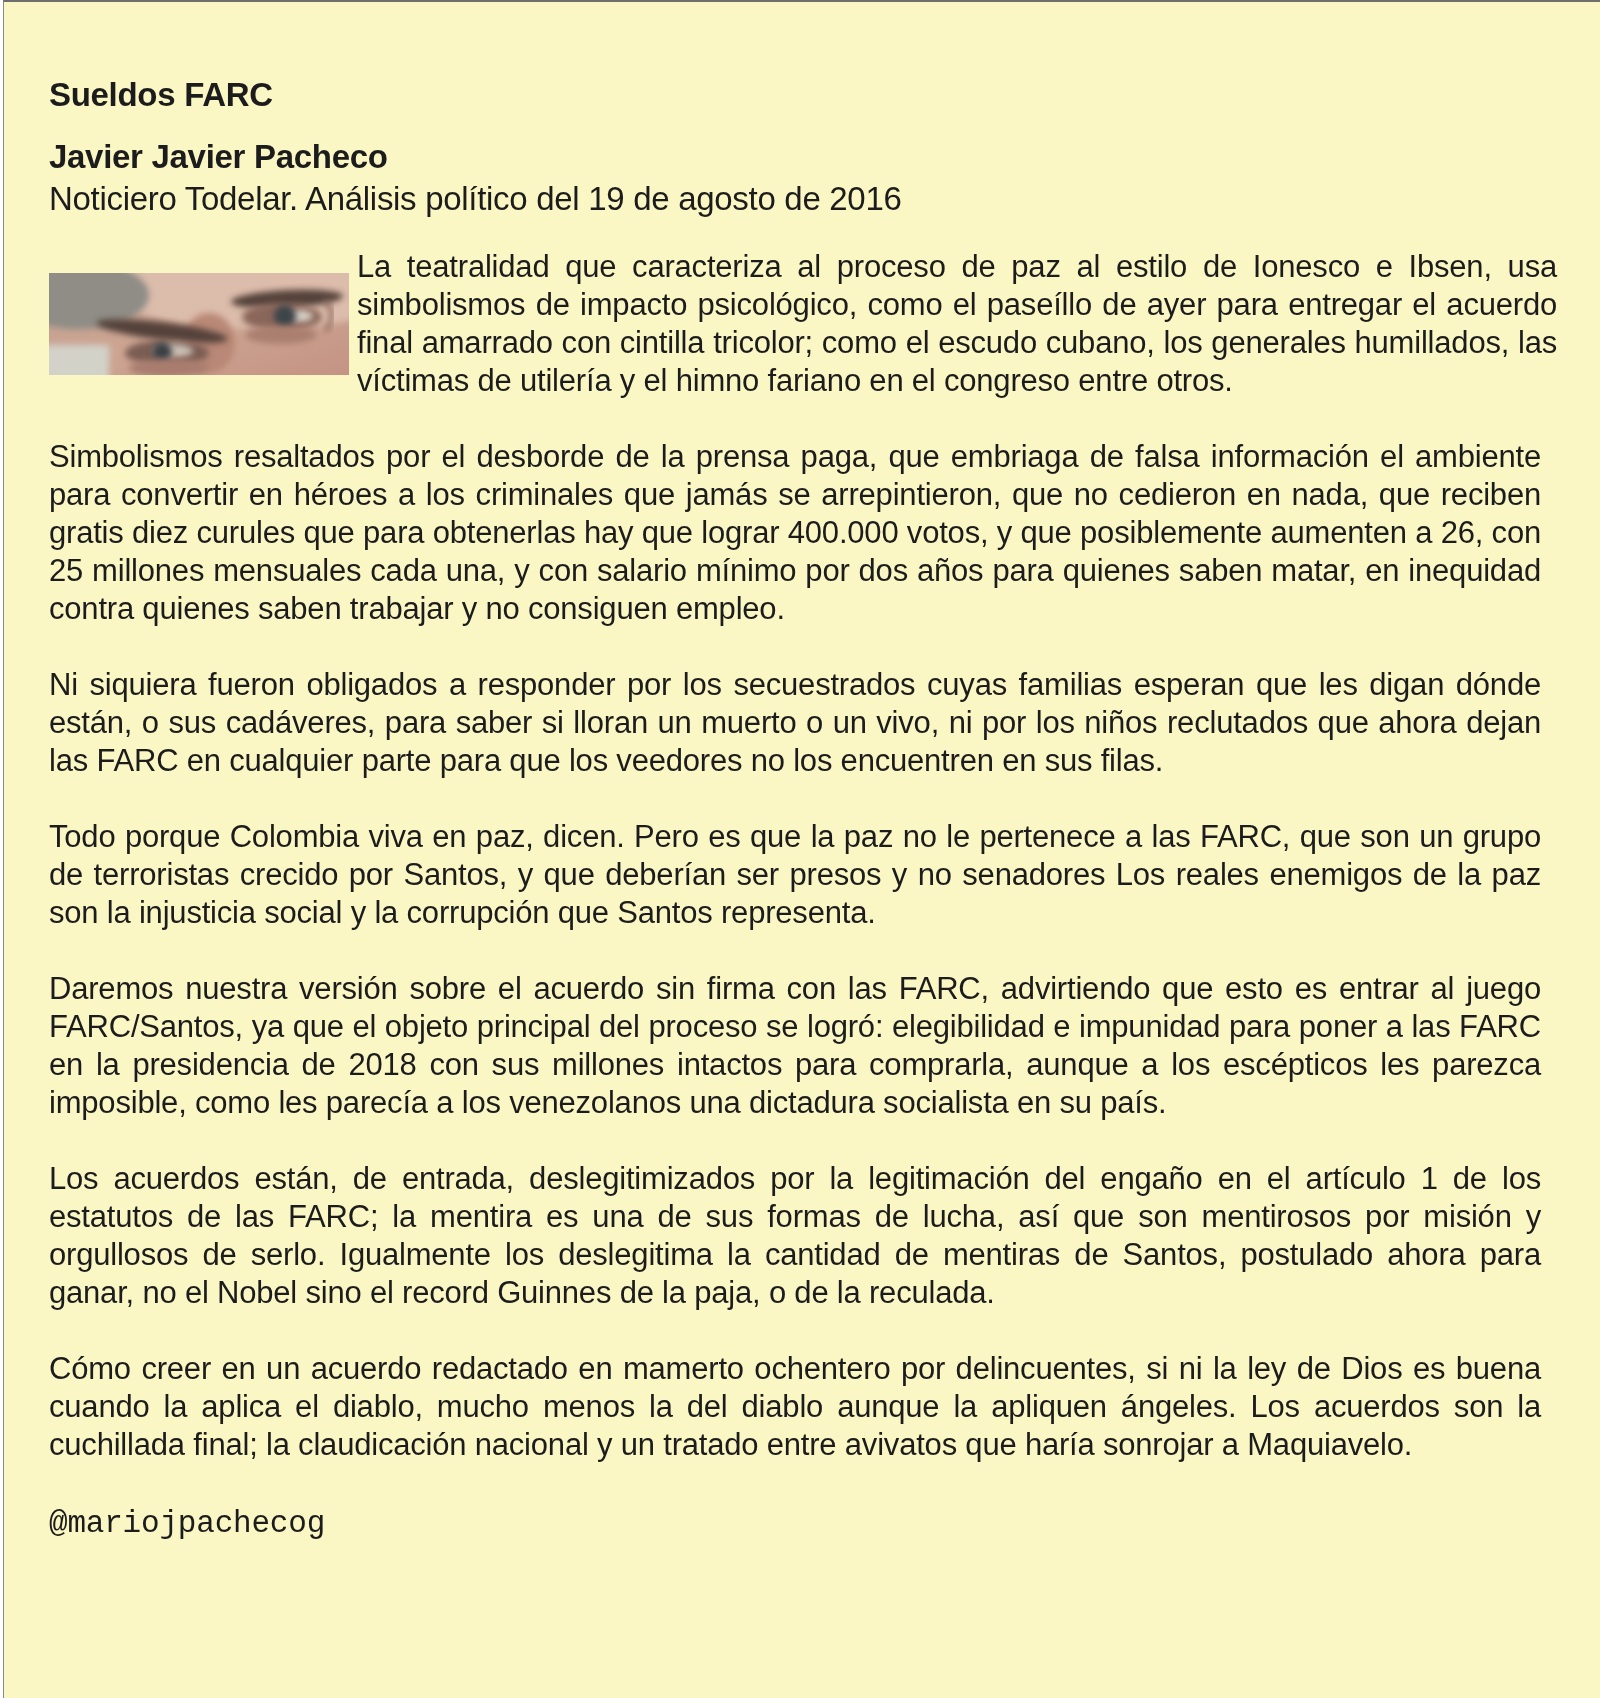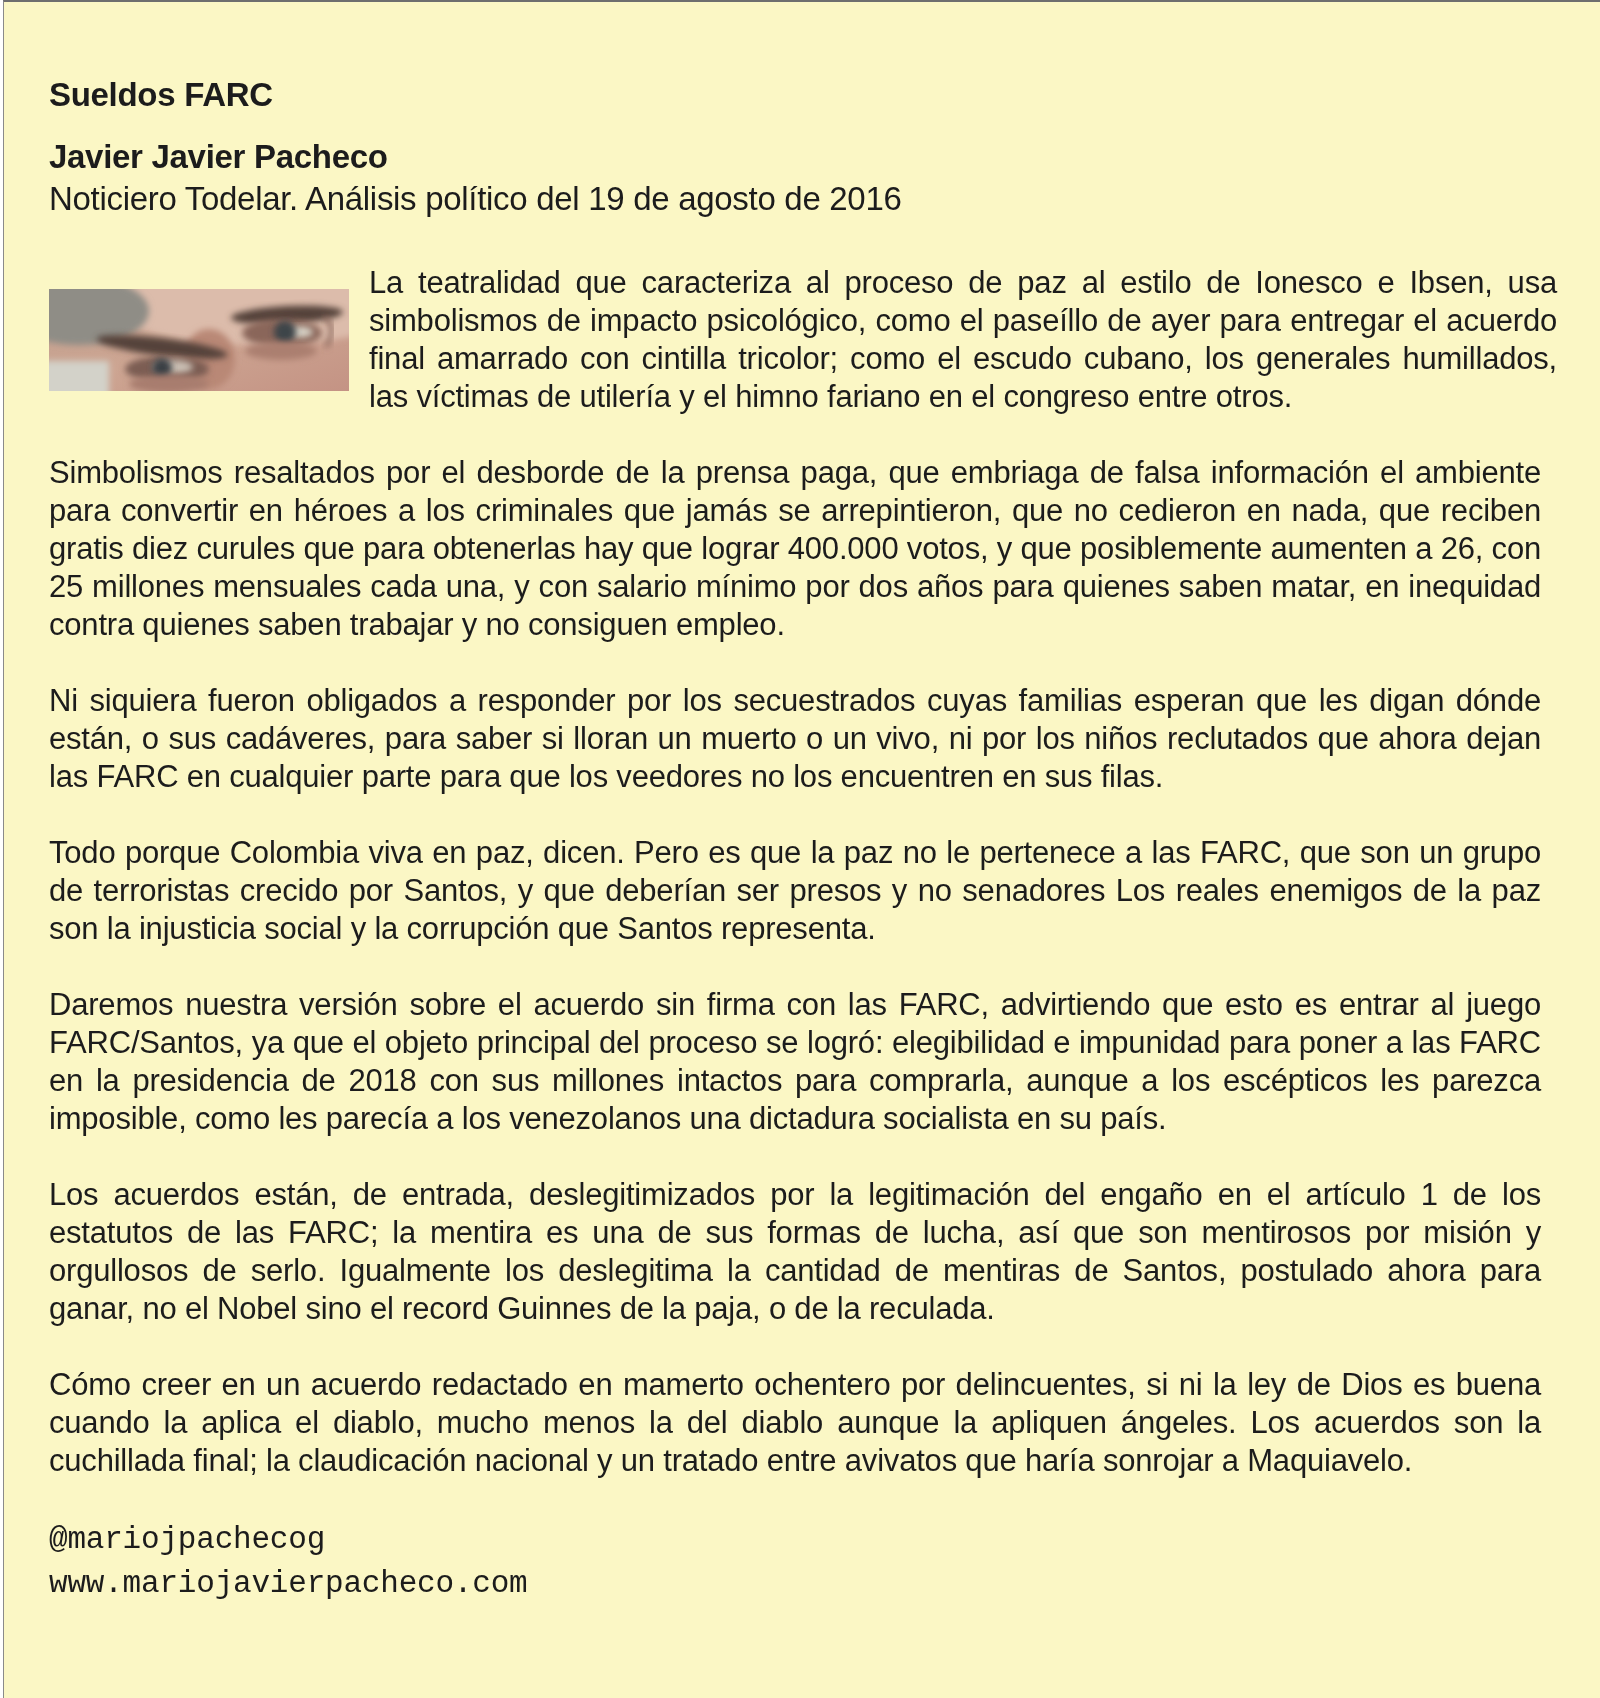--- a/index.html
+++ b/index.html
@@ -14,22 +14,22 @@
     font-family:"Liberation Sans", sans-serif;
     color:#1c1c1c;
     padding:52px 45px 40px 45px;
     overflow:hidden;
   }
   .header{line-height:42px;font-size:33px;letter-spacing:-0.3px;}
   .header .bold{font-weight:bold;margin-top:20px;}
   .lead-row{
     display:flex;
     align-items:center;
-    gap:20px;
-    margin-top:44px;
+    gap:8px;
+    margin-top:28px;
   }
   .photo{
     flex:0 0 300px;
     width:300px;height:102px;
     display:block;
   }
   .body-text{
     font-size:31px;
     line-height:38px;
     letter-spacing:-0.2px;
@@ -90,16 +90,15 @@
 
   <div class="body-text para">Simbolismos resaltados por el desborde de la prensa paga, que embriaga de falsa información el ambiente para convertir en héroes a los criminales que jamás se arrepintieron, que no cedieron en nada, que reciben gratis diez curules que para obtenerlas hay que lograr 400.000 votos, y que posiblemente aumenten a 26, con 25 millones mensuales cada una, y con salario mínimo por dos años para quienes saben matar, en inequidad contra quienes saben trabajar y no consiguen empleo.</div>
   <div class="body-text para">Ni siquiera fueron obligados a responder por los secuestrados cuyas familias esperan que les digan dónde están, o sus cadáveres, para saber si lloran un muerto o un vivo, ni por los niños reclutados que ahora dejan las FARC en cualquier parte para que los veedores no los encuentren en sus filas.</div>
   <div class="body-text para">Todo porque Colombia viva en paz, dicen. Pero es que la paz no le pertenece a las FARC, que son un grupo de terroristas crecido por Santos, y que deberían ser presos y no senadores Los reales enemigos de la paz son la injusticia social y la corrupción que Santos representa.</div>
   <div class="body-text para">Daremos nuestra versión sobre el acuerdo sin firma con las FARC, advirtiendo que esto es entrar al juego FARC/Santos, ya que el objeto principal del proceso se logró: elegibilidad e impunidad para poner a las FARC en la presidencia de 2018 con sus millones intactos para comprarla, aunque a los escépticos les parezca imposible, como les parecía a los venezolanos una dictadura socialista en su país.</div>
   <div class="body-text para">Los acuerdos están, de entrada, deslegitimizados por la legitimación del engaño en el artículo 1 de los estatutos de las FARC; la mentira es una de sus formas de lucha, así que son mentirosos por misión y orgullosos de serlo. Igualmente los deslegitima la cantidad de mentiras de Santos, postulado ahora para ganar, no el Nobel sino el record Guinnes de la paja, o de la reculada.</div>
   <div class="body-text para">Cómo creer en un acuerdo redactado en mamerto ochentero por delincuentes, si ni la ley de Dios es buena cuando la aplica el diablo, mucho menos la del diablo aunque la apliquen ángeles. Los acuerdos son la cuchillada final; la claudicación nacional y un tratado entre avivatos que haría sonrojar a Maquiavelo.</div>
 
   <div class="footer">
     <div>@mariojpachecog</div>
-    <div>www.mariojavierpacheco.com</div>
   </div>
 
 </div>
 
 </body></html>

